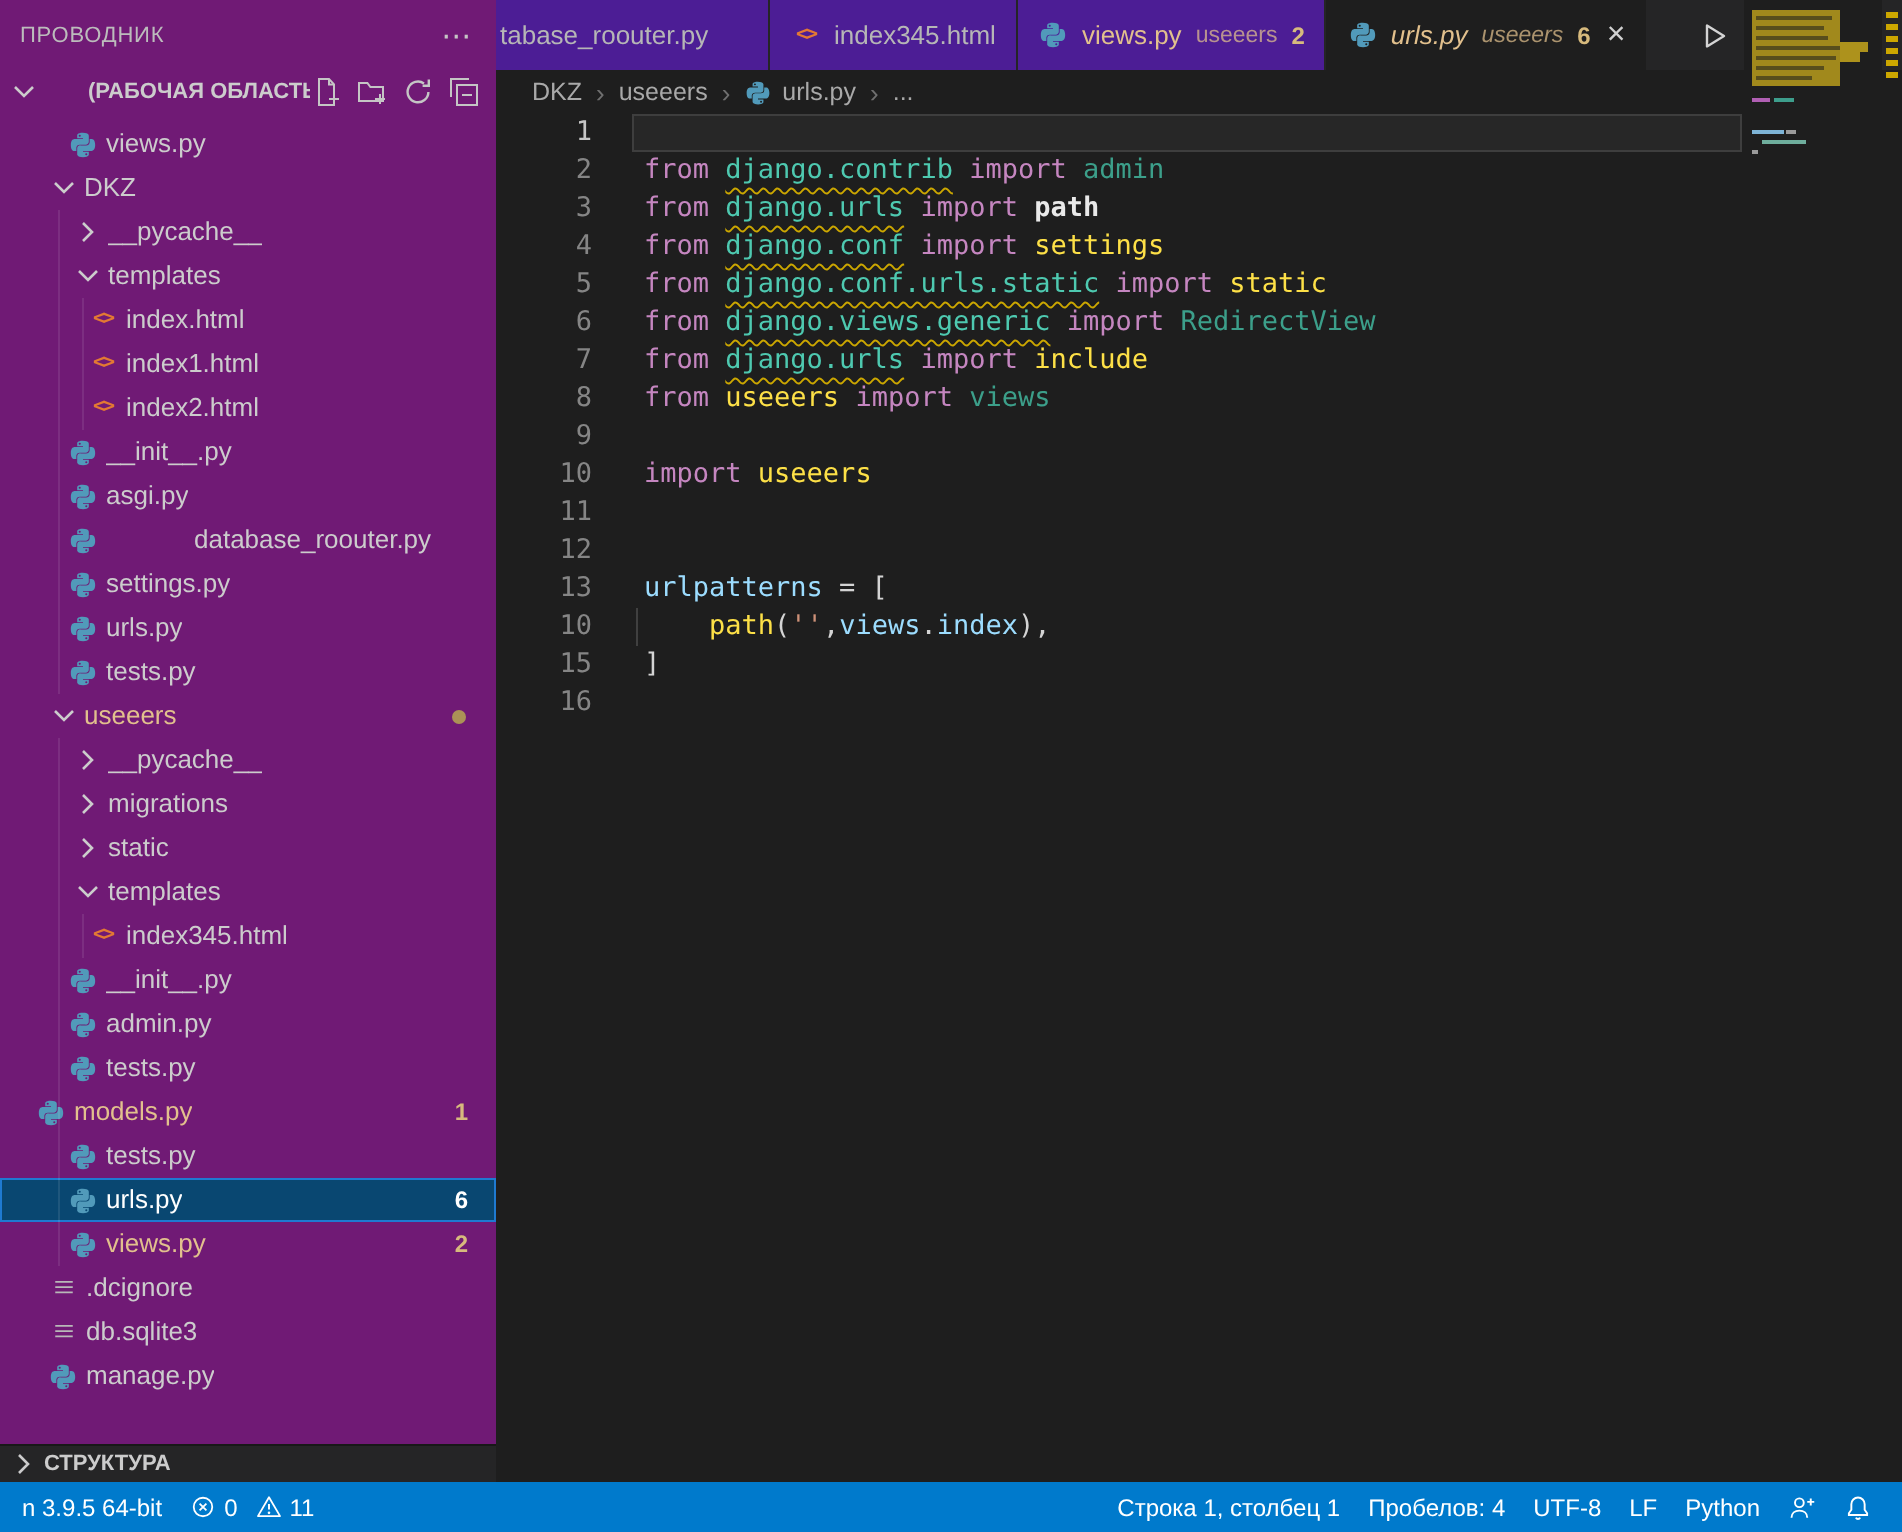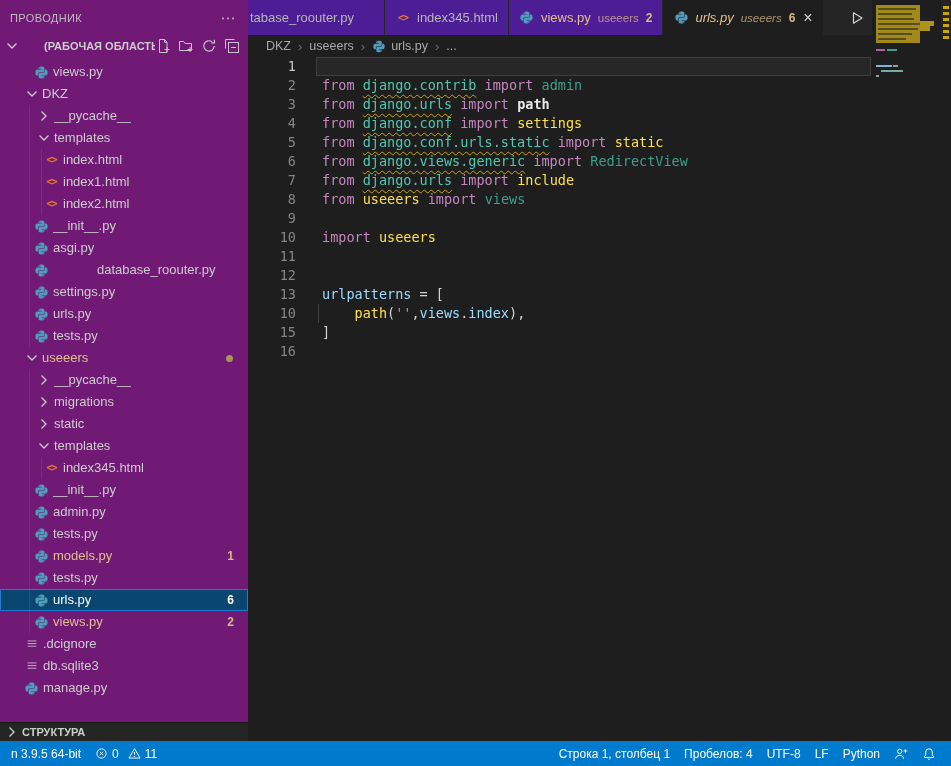--- a/index.html
+++ b/index.html
@@ -335,21 +335,21 @@
       <div class="trow" style="padding-left: 34px;">
         <span class="guide" style="left: 29px;"></span>
         <span class="fico">
           <svg viewBox="0 0 32 32" width="15" height="15">
             <path fill="#519aba" d="M15.9 3c-6.5 0-6.1 2.8-6.1 2.8v2.9h6.2v.9H7.3S3 9.1 3 15.9c0 6.8 3.7 6.5 3.7 6.5h2.2v-3.1s-.1-3.7 3.7-3.7h6.1s3.5.1 3.5-3.4V6.4S22.8 3 15.9 3zm-3.4 2a1.1 1.1 0 1 1 0 2.2 1.1 1.1 0 0 1 0-2.2z"></path>
             <path fill="#519aba" d="M16.1 29c6.5 0 6.1-2.8 6.1-2.8v-2.9H16v-.9h8.7s4.3.5 4.3-6.3c0-6.8-3.7-6.5-3.7-6.5h-2.2v3.1s.1 3.7-3.7 3.7h-6.1s-3.5-.1-3.5 3.4v5.8S9.2 29 16.1 29zm3.4-2a1.1 1.1 0 1 1 0-2.2 1.1 1.1 0 0 1 0 2.2z"></path>
           </svg>
         </span>
         <span class="lbl">tests.py</span>
       </div>
-      <div class="trow modified" style="padding-left: 34px;">
+      <div class="trow modified" style="padding-left: 18px;">
         <span class="guide" style="left: 29px;"></span>
         <span class="fico">
           <svg viewBox="0 0 32 32" width="15" height="15">
             <path fill="#519aba" d="M15.9 3c-6.5 0-6.1 2.8-6.1 2.8v2.9h6.2v.9H7.3S3 9.1 3 15.9c0 6.8 3.7 6.5 3.7 6.5h2.2v-3.1s-.1-3.7 3.7-3.7h6.1s3.5.1 3.5-3.4V6.4S22.8 3 15.9 3zm-3.4 2a1.1 1.1 0 1 1 0 2.2 1.1 1.1 0 0 1 0-2.2z"></path>
             <path fill="#519aba" d="M16.1 29c6.5 0 6.1-2.8 6.1-2.8v-2.9H16v-.9h8.7s4.3.5 4.3-6.3c0-6.8-3.7-6.5-3.7-6.5h-2.2v3.1s.1 3.7-3.7 3.7h-6.1s-3.5-.1-3.5 3.4v5.8S9.2 29 16.1 29zm3.4-2a1.1 1.1 0 1 1 0-2.2 1.1 1.1 0 0 1 0 2.2z"></path>
           </svg>
         </span>
         <span class="lbl">models.py</span>
         <span class="badge">1</span>
       </div>

